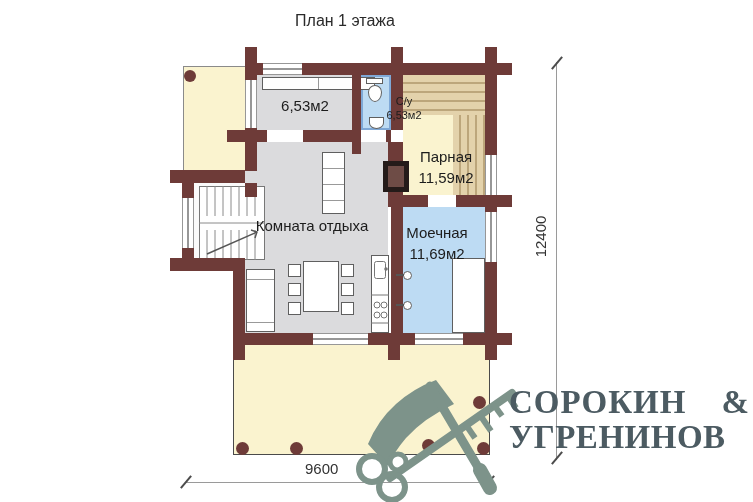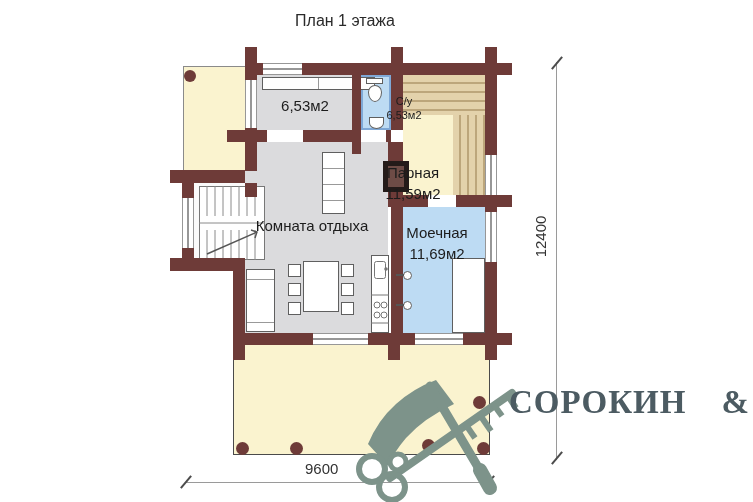--- a/index.html
+++ b/index.html
@@ -175,21 +175,21 @@
   <div class="win-v" style="left:485px;top:212px;width:12px;height:50px;"></div>
   <div class="win-v" style="left:182px;top:198px;width:12px;height:50px;"></div>
 
   <div class="lbl" style="left:258px;top:95px;width:94px;">
       <span>6,53м2</span>
     </div>
   <div class="lbl small" style="left:357px;top:95px;width:38px;margin-left:28px;">
     <span>С/у</span>
       <span>6,53м2</span>
     </div>
-  <div class="lbl" style="left:378px;top:146px;width:70px;margin-top:16px;">
+  <div class="lbl" style="left:411px;top:146px;width:70px;">
     <span>Парная</span>
       <span>11,59м2</span>
     </div>
   <div class="lbl" style="left:242px;top:215px;width:140px;">
     <span>Комната отдыха</span>
     </div>
   <div class="lbl" style="left:400px;top:222px;width:74px;">
     <span>Моечная</span>
       <span>11,69м2</span>
     </div>
@@ -227,15 +227,16 @@
         <line x1="170" y1="30" x2="178" y2="42" stroke-width="6"></line>
       </g>
     </svg>
   </div>
 
   <div class="brand">
     <div class="l1">
       <span>СОРОКИН</span>
         <span>&amp;</span>
     </div>
+    <div class="l2">УГРЕНИНОВ</div>
   </div>
 
 </div>
 
 </body></html>

